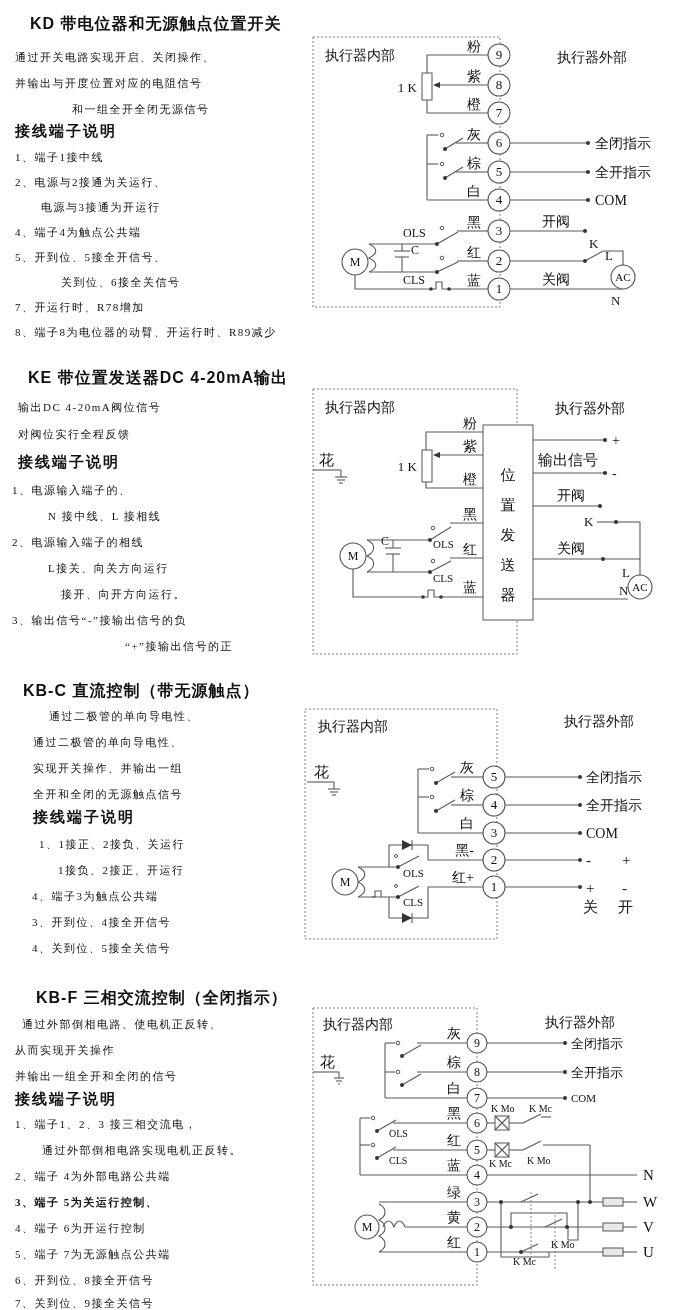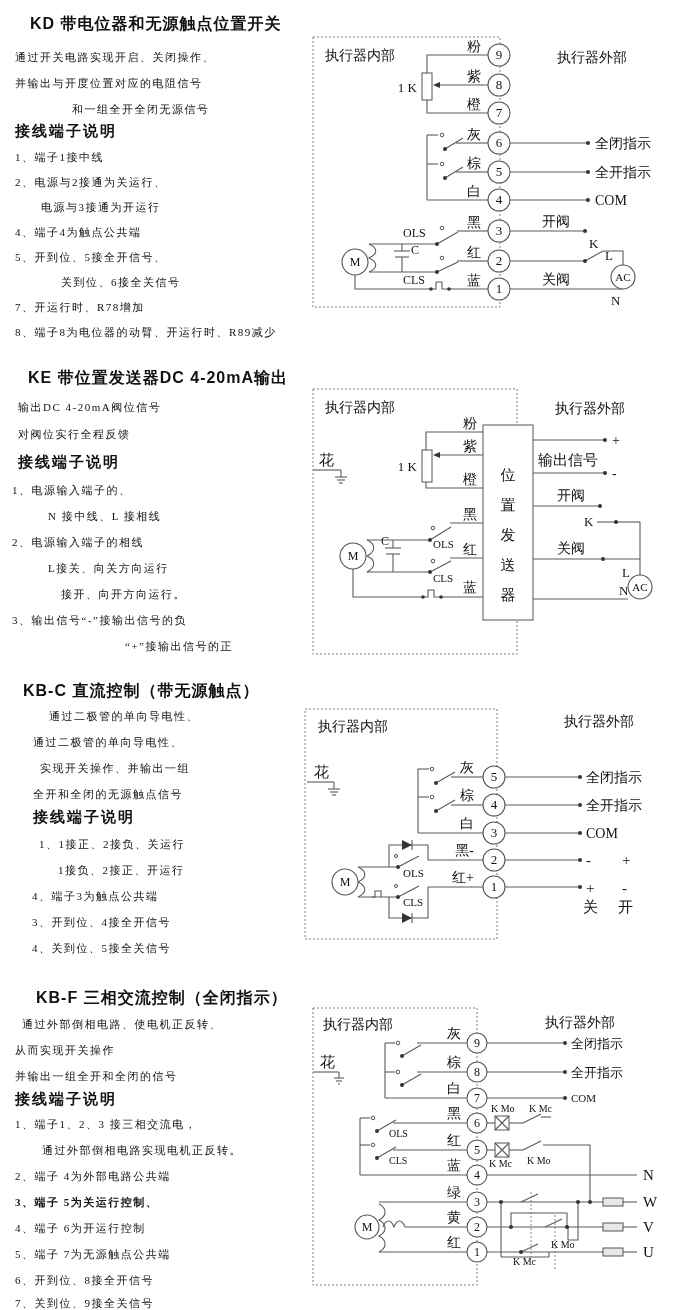--- a/index.html
+++ b/index.html
@@ -242,21 +242,21 @@
     <text class="t13" x="317" y="192">L</text>
     <text class="t13" x="314" y="210">N</text>
     <circle class="tc" cx="335" cy="202" r="12"></circle>
     <text class="t11 mid" x="335" y="206">AC</text>
   </g>
 </svg>
 
 <div class="tt" style="left:23px;top:681px;">KB-C 直流控制（带无源触点）</div>
 <div class="ln" style="left:49px;top:706px;">通过二极管的单向导电性、</div>
 <div class="ln" style="left:33px;top:732px;">通过二极管的单向导电性、</div>
-<div class="ln" style="left:40px;top:758px;">实现开关操作、并输出一组</div>
+<div class="ln" style="left:33px;top:758px;">实现开关操作、并输出一组</div>
 <div class="ln" style="left:33px;top:784px;">全开和全闭的无源触点信号</div>
 <div class="st" style="left:33px;top:808px;">接线端子说明</div>
 <div class="ln" style="left:32px;top:834px;margin-left:7px;">1、1接正、2接负、关运行</div>
 <div class="ln" style="left:58px;top:860px;">1接负、2接正、开运行</div>
 <div class="ln" style="left:32px;top:886px;">4、端子3为触点公共端</div>
 <div class="ln" style="left:32px;top:912px;">3、开到位、4接全开信号</div>
 <div class="ln" style="left:32px;top:938px;">4、关到位、5接全关信号</div>
 
 <svg style="left:300px;top:705px;" width="380" height="245" viewBox="0 0 380 245">
   <rect class="bx" x="5" y="4" width="192" height="230"></rect>

